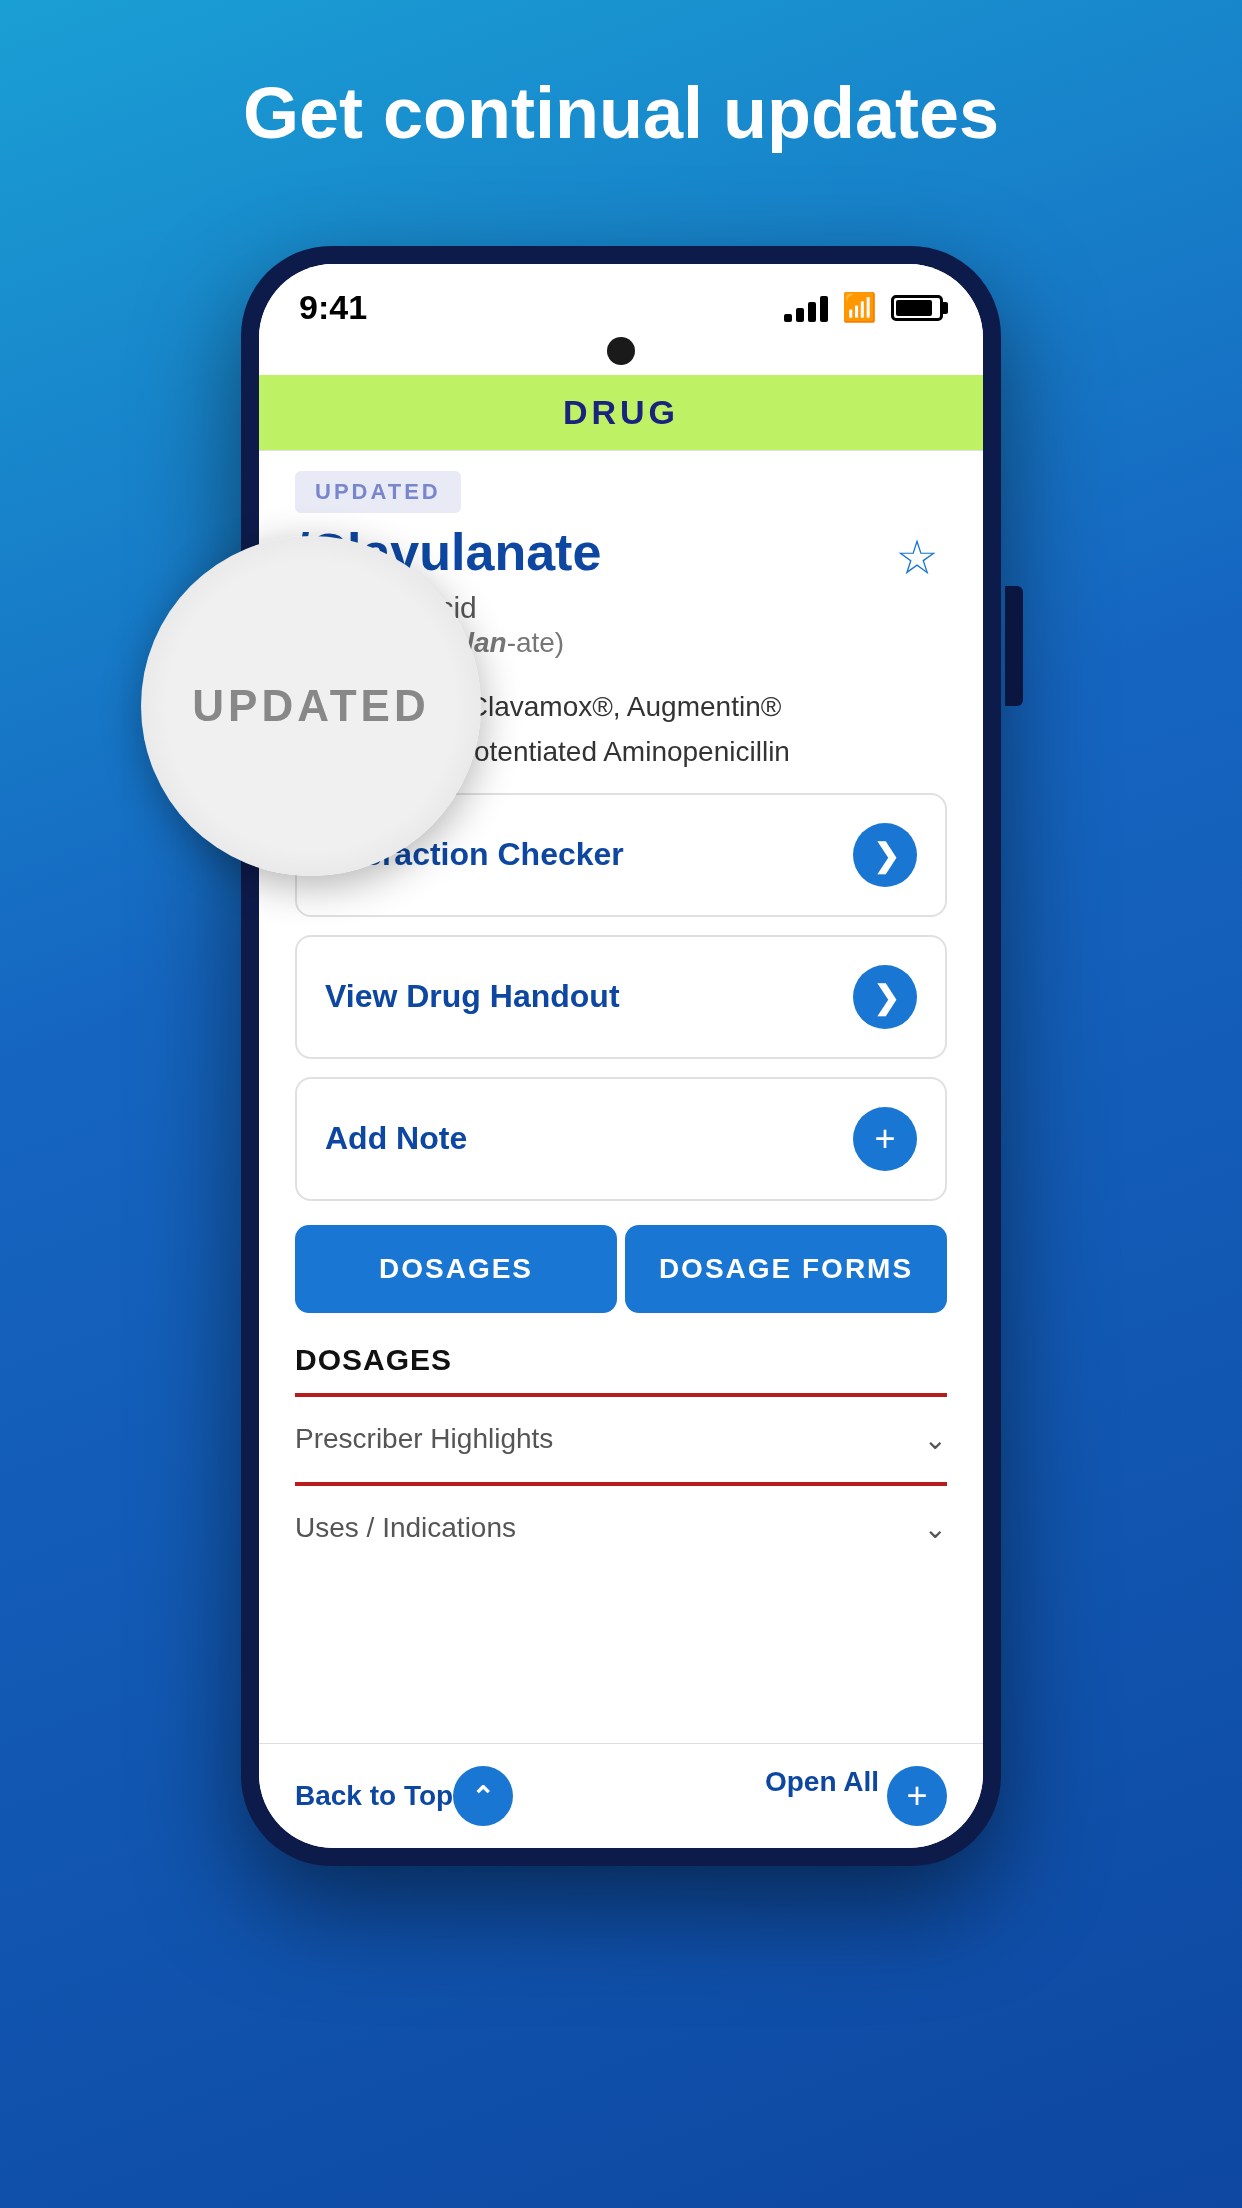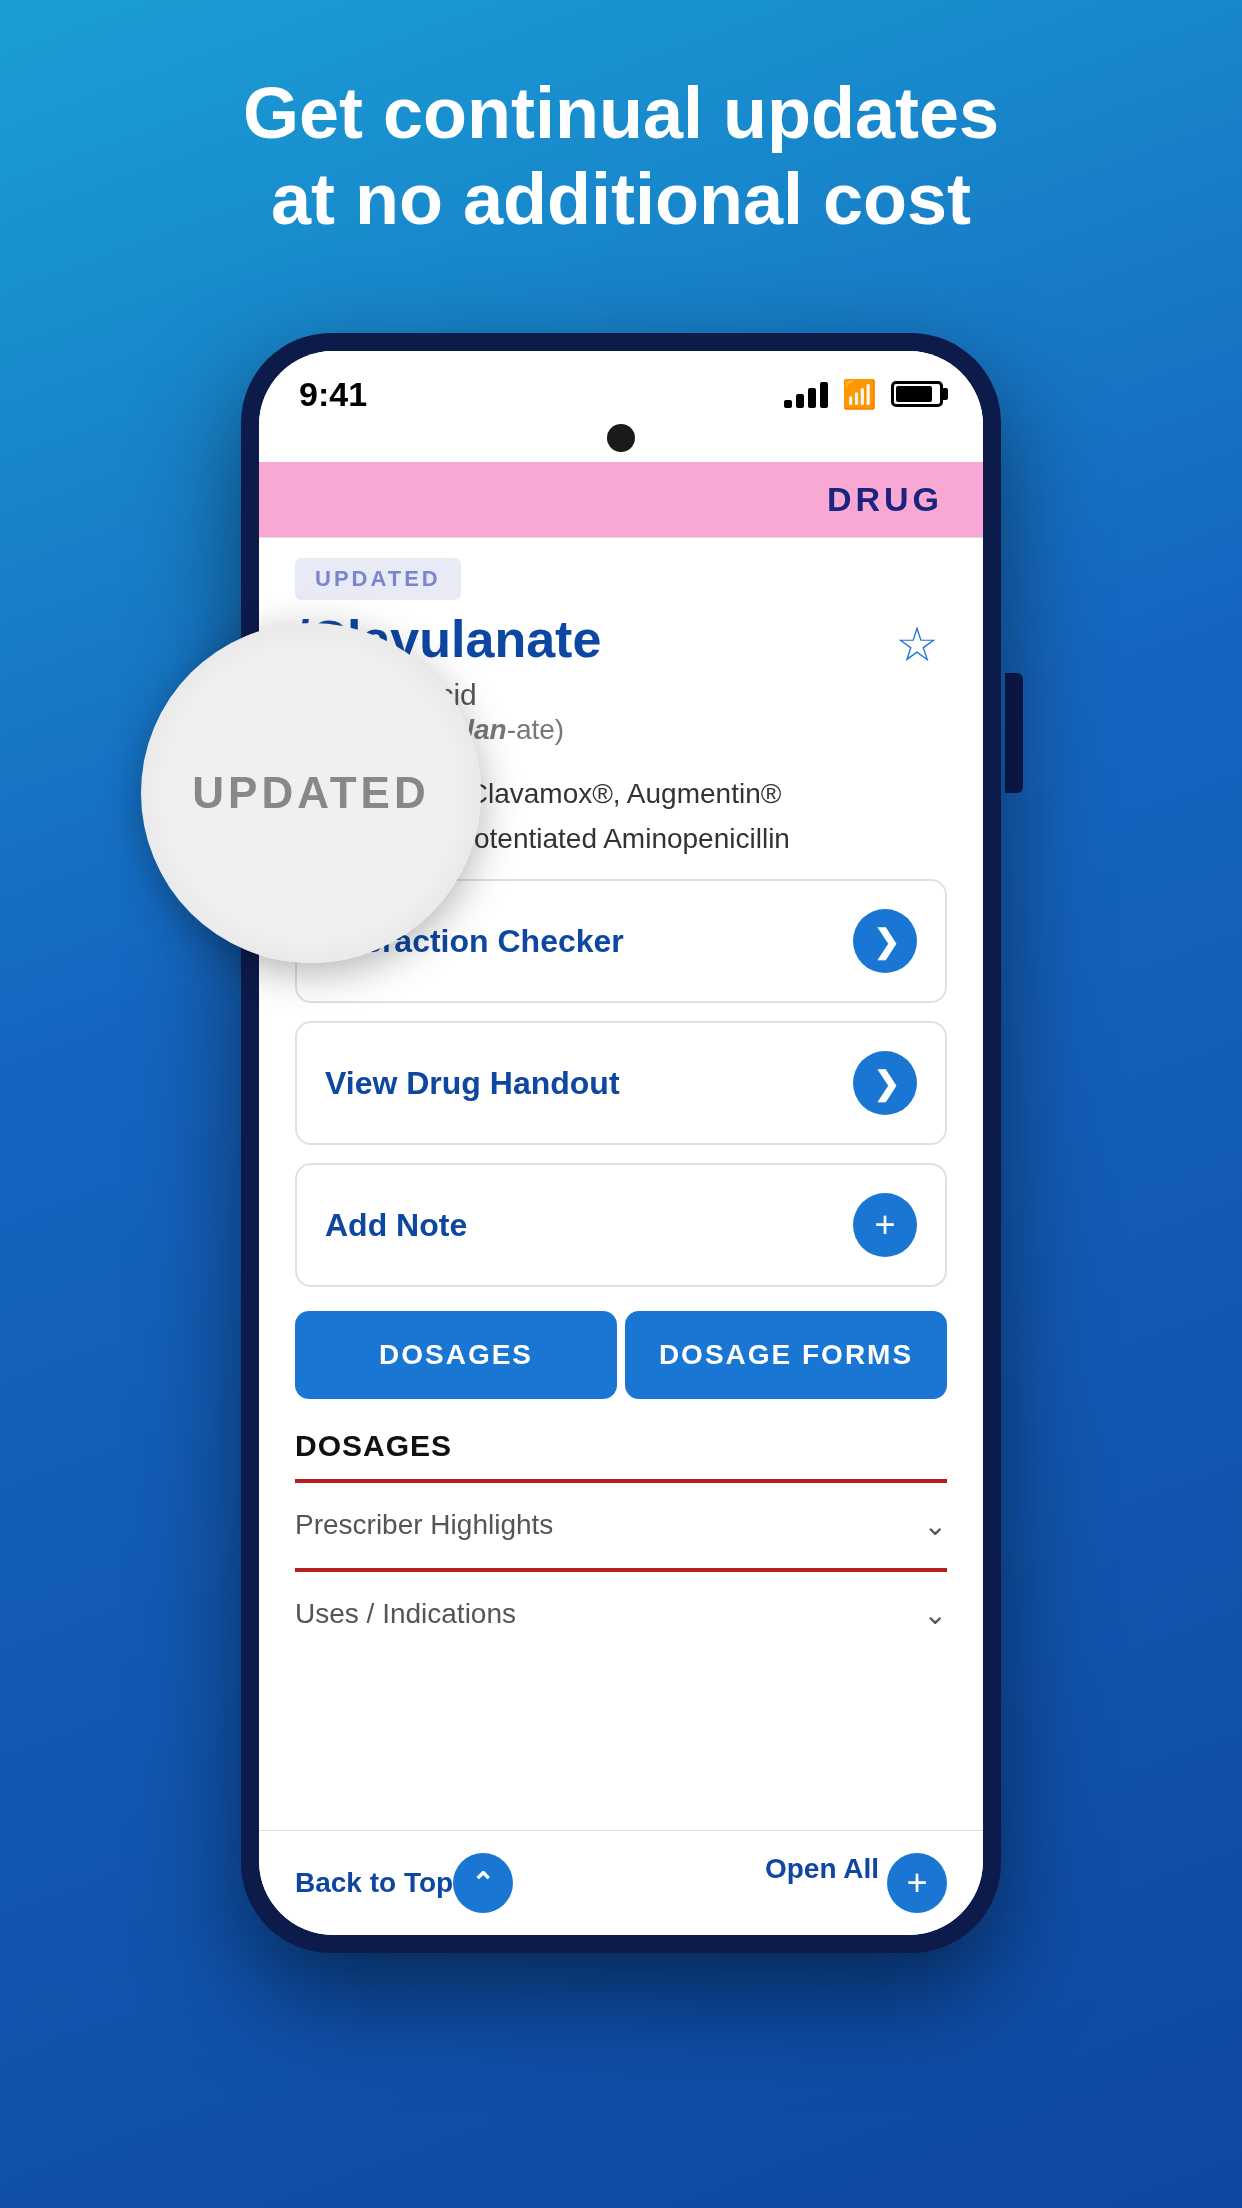--- a/index.html
+++ b/index.html
@@ -133,23 +133,23 @@
 
     .camera-dot {
       width: 28px;
       height: 28px;
       background: #1a1a1a;
       border-radius: 50%;
     }
 
     
     .nav-bar {
-      background: #f9a8d4;
+      background: #bef264;
       padding: 18px 40px 18px;
-      text-align: right;
+      text-align: center;
       border-bottom: 1px solid #e0e0e0;
       flex-shrink: 0;
     }
 
     .nav-title {
       font-size: 34px;
       font-weight: 700;
       color: #1a237e;
       letter-spacing: 4px;
     }
@@ -436,21 +436,20 @@
       height: 120px;
       background: #0a1540;
       border-radius: 0 6px 6px 0;
     }
   </style>
 </head>
 <body>
 
 <p class="headline">
   <span>Get continual updates</span><br>
-  <span>at no additional cost</span>
 </p>
 
 <div class="phone-wrapper">
   <div class="phone-frame">
     <div class="phone-side-button"></div>
     <div class="phone-screen">
 
       <div class="status-bar">
         <span class="status-time">9:41</span>
         <div class="status-icons">

